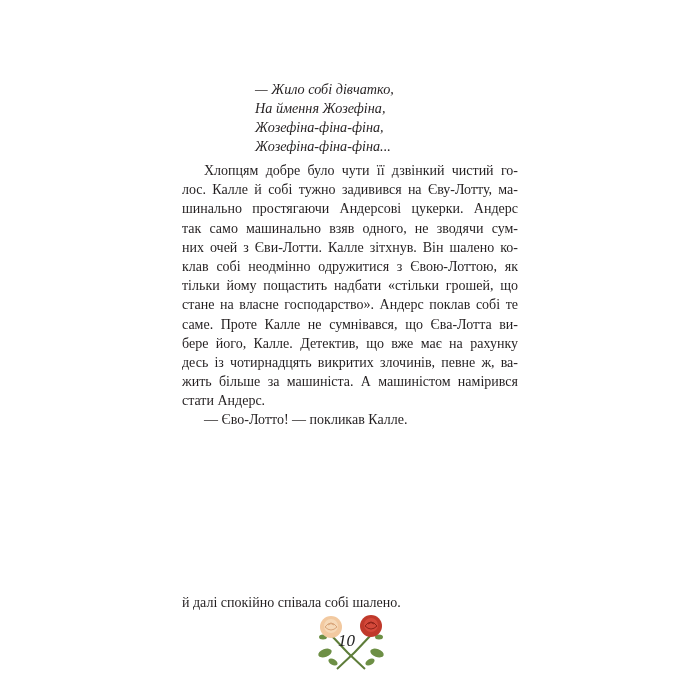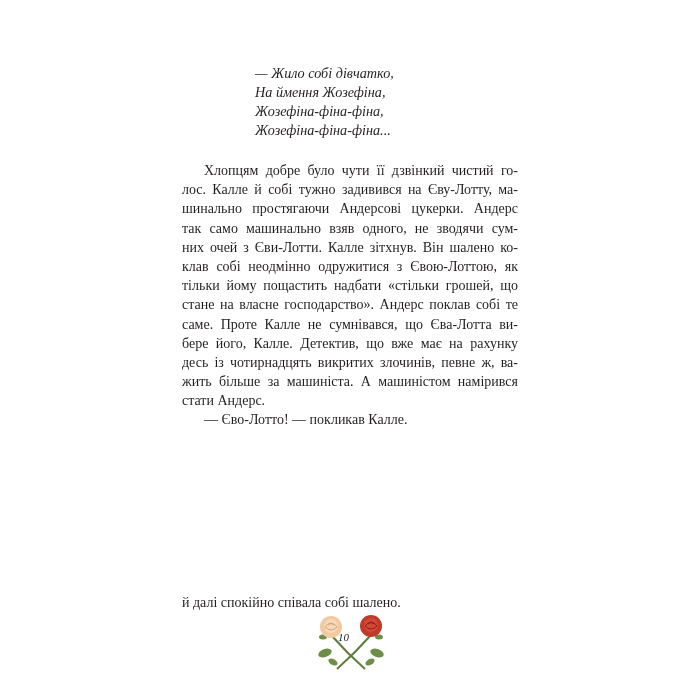--- a/index.html
+++ b/index.html
@@ -1,28 +1,28 @@
 <!DOCTYPE html>
 <html><head>
 <meta charset="utf-8">
 <style>
   html, body { margin:0; padding:0; background:#ffffff; }
   body { width:700px; height:700px; position:relative; overflow:hidden;
          font-family: "DejaVu Serif", "Liberation Serif", serif; color:#231f20; }
   .page { position:absolute; left:0; top:0; width:700px; height:700px; background:#fff; }
   .poem { position:absolute; left:255px; font-style:italic; font-size:14.2px; line-height:19px;
-          font-family:"Liberation Serif", serif; }
+          font-family:"Liberation Serif", serif;margin-top:16px; }
   .poem .line { display:block; white-space:nowrap; }
   .body { position:absolute; left:182px; width:336px; font-size:14px; line-height:19.2px;
           font-family:"Liberation Serif", serif; }
   .body .l { display:block; white-space:nowrap; text-align:justify; text-align-last:justify; height:19.2px; }
   .body .l.last { text-align-last:left; }
   .body .l.ind { padding-left:22px; }
   .footer { position:absolute; left:313px; top:613px; width:76px; height:58px; }
-  .pnum { position:absolute; left:338px; top:631px; font-style:italic; font-size:11px;
+  .pnum { position:absolute; left:338px; top:631px; font-style:italic; font-size:17px;
           font-family:"Liberation Serif", serif; color:#222; }
 </style>
 </head>
 <body>
 
 <div class="page">
 
   <div class="poem" style="top:64px;">
     <span class="line">— Жило собі дівчатко,</span>
     <span class="line">На ймення Жозефіна,</span>

